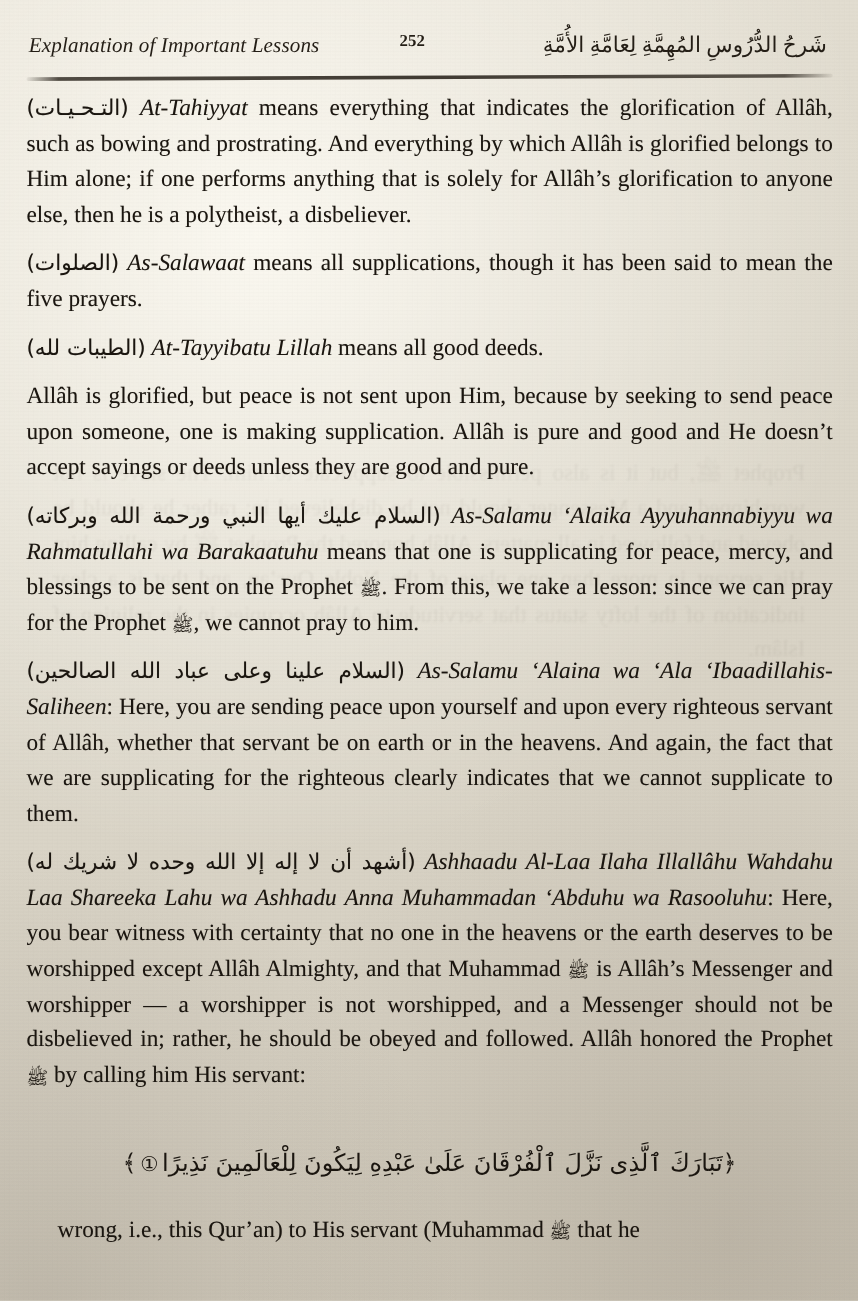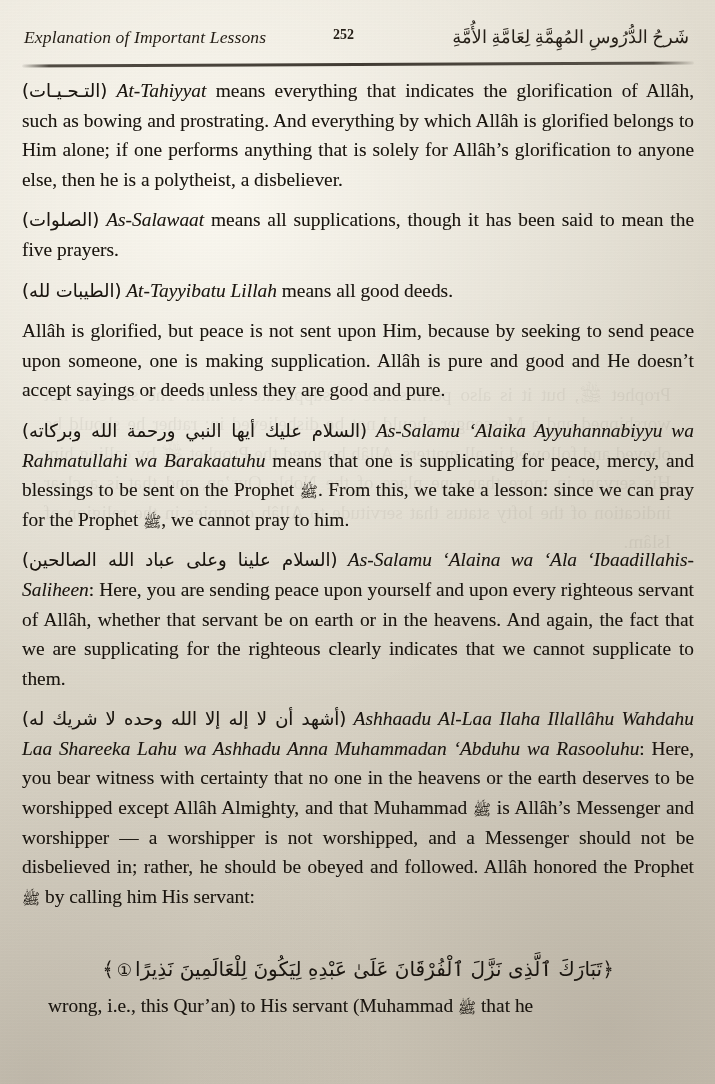--- a/index.html
+++ b/index.html
@@ -179,20 +179,21 @@
     margin: 0;
     font-size: 19.4px;
     line-height: 29.6px;
     text-align: justify;
     text-justify: inter-word;
     color: #1a150f;
     text-shadow: 0 0 0.6px rgba(26,21,15,0.28);
   }
   #verse-translation p.lastline {
     text-align: left;
+    margin-top: 20px;
   }
 </style>
 </head>
 <body>
 
 <div id="page">
 
   <div id="grain"></div>
 
   <div id="bleed" aria-hidden="true">

